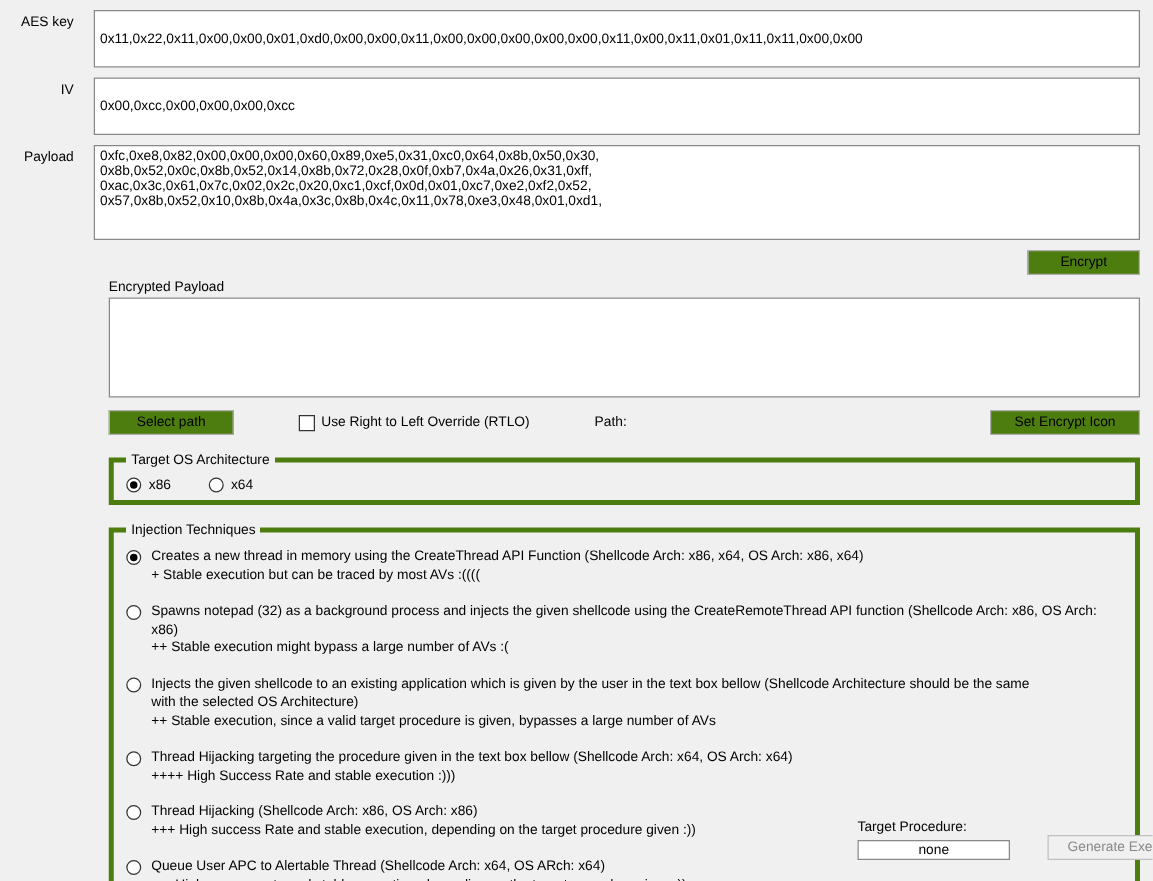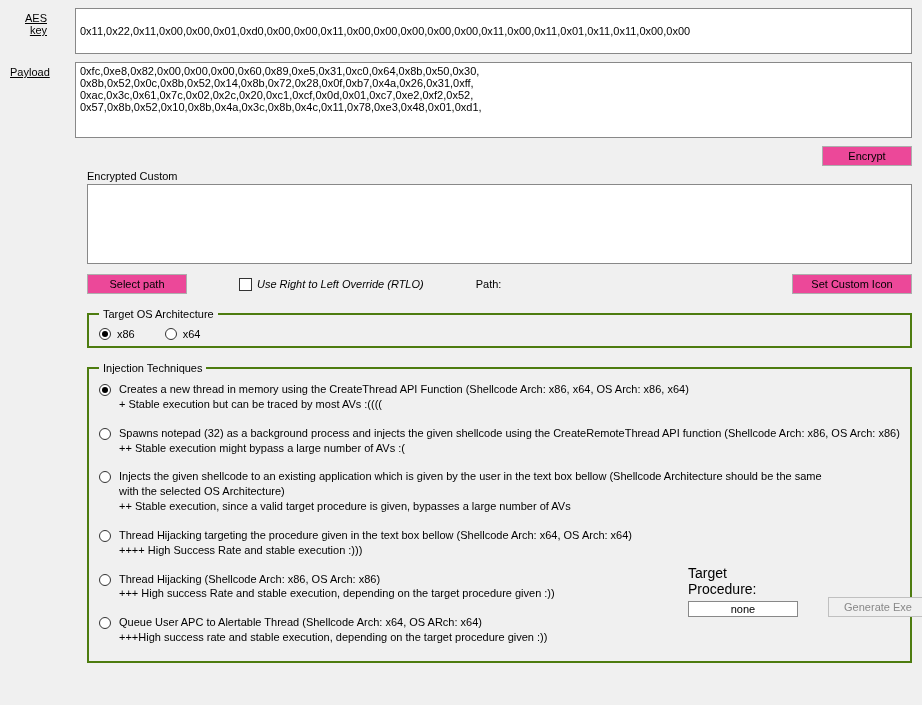--- a/index.html
+++ b/index.html
@@ -10,24 +10,23 @@
       color: #000;
       width: 922px;
       height: 705px;
       overflow: hidden;
     }
     .container { padding: 8px 10px; }
     .row { display: flex; align-items: flex-start; margin-bottom: 8px; }
     .label-col {
       width: 65px;
       text-align: right;
-      padding-right: 28px;
+      padding-right: 16px;
       padding-top: 4px;
       font-size: 11px;
-      text-decoration: underline;
     }
     .field-col { flex: 1; }
     input[type="text"], textarea {
       width: 100%;
       font-family: inherit;
       font-size: 11px;
       border: 1px solid #888;
       background: #fff;
       padding: 16px 4px;
     }
@@ -37,21 +36,21 @@
       font-size: 11px;
       border: 1px solid #888;
       background: #fff;
       padding: 2px 4px;
       white-space: pre-wrap;
       overflow: hidden;
     }
     .btn {
       font-family: inherit;
       font-size: 11px;
-      background: #ec4899;
+      background: #4d7c0f;
       border: 1px solid #adadad;
       padding: 3px 12px;
       cursor: pointer;
       min-width: 90px;
       text-align: center;
     }
     .btn.disabled {
       background: #f0f0f0;
       color: #888;
       cursor: default;
@@ -69,30 +68,29 @@
     .path-row {
       display: flex;
       align-items: center;
       margin-top: 10px;
       gap: 52px;
     }
     .checkbox-wrap {
       display: flex;
       align-items: flex-start;
       gap: 5px;
-      font-style: italic;
     }
     .checkbox {
       width: 13px; height: 13px;
       border: 1px solid #333;
       background: #fff;
       display: inline-block;
     }
     fieldset {
-      border: 2px solid #4d7c0f;
+      border: 4px solid #4d7c0f;
       margin-top: 14px;
       padding: 8px 10px 6px 10px;
       font-size: 11px;
     }
     legend {
       padding: 0 4px;
       font-size: 11px;
     }
     .radio-row {
       display: flex;
@@ -134,23 +132,23 @@
       bottom: 40px;
       width: 200px;
     }
     .inj-container { position: relative; }
     .target-proc {
       display: flex;
       flex-direction: column;
       align-items: flex-start;
       gap: 4px;
     }
-    .target-proc-label { font-size: 14px; }
+    .target-proc-label { font-size: 11px; }
     .target-proc-box {
-      width: 110px;
+      width: 122px;
       border: 1px solid #888;
       background: #fff;
       text-align: center;
       font-size: 11px;
       padding: 1px 0;
       margin-bottom: 4px;
     }
     .gen-row { display: flex; gap: 30px; align-items: flex-end; }
     .indent { margin-left: 77px; }
     .spacer-flex { flex: 1; }
@@ -160,46 +158,52 @@
 
 <div class="container">
 
   <div class="row">
     <div class="label-col">AES key</div>
     <div class="field-col">
       <input type="text" value="0x11,0x22,0x11,0x00,0x00,0x01,0xd0,0x00,0x00,0x11,0x00,0x00,0x00,0x00,0x00,0x11,0x00,0x11,0x01,0x11,0x11,0x00,0x00" style="">
     </div>
   </div>
 
+  <div class="row">
+    <div class="label-col">IV</div>
+    <div class="field-col">
+      <input type="text" value="0x00,0xcc,0x00,0x00,0x00,0xcc" style="">
+    </div>
+  </div>
 
   <div class="row">
     <div class="label-col">Payload</div>
     <div class="field-col">
       <div class="payload-area">0xfc,0xe8,0x82,0x00,0x00,0x00,0x60,0x89,0xe5,0x31,0xc0,0x64,0x8b,0x50,0x30,<br>0x8b,0x52,0x0c,0x8b,0x52,0x14,0x8b,0x72,0x28,0x0f,0xb7,0x4a,0x26,0x31,0xff,<br>0xac,0x3c,0x61,0x7c,0x02,0x2c,0x20,0xc1,0xcf,0x0d,0x01,0xc7,0xe2,0xf2,0x52,<br>0x57,0x8b,0x52,0x10,0x8b,0x4a,0x3c,0x8b,0x4c,0x11,0x78,0xe3,0x48,0x01,0xd1,</div>
     </div>
   </div>
 
   <div class="indent right-align">
     <button class="btn">Encrypt</button>
   </div>
 
   <div class="indent encrypted-section">
-    <div class="enc-label">Encrypted Custom</div>
+    <div class="enc-label">Encrypted Payload</div>
     <div class="enc-box"></div>
   </div>
 
   <div class="indent path-row">
     <button class="btn" style="min-width:100px">Select path</button>
     <div class="checkbox-wrap">
       <span class="checkbox"></span>
       <span>Use Right to Left Override (RTLO)</span>
     </div>
     <span>Path:</span>
     <div class="spacer-flex"></div>
-    <button class="btn" style="min-width:120px">Set Custom Icon</button>
+    <button class="btn" style="min-width:120px">Set Encrypt Icon</button>
   </div>
 
   <fieldset class="indent">
     <legend>Target OS Architecture</legend>
     <div class="radio-row">
       <div class="radio-item">
         <span class="radio checked"></span>
         <span>x86</span>
       </div>
       <div class="radio-item">

